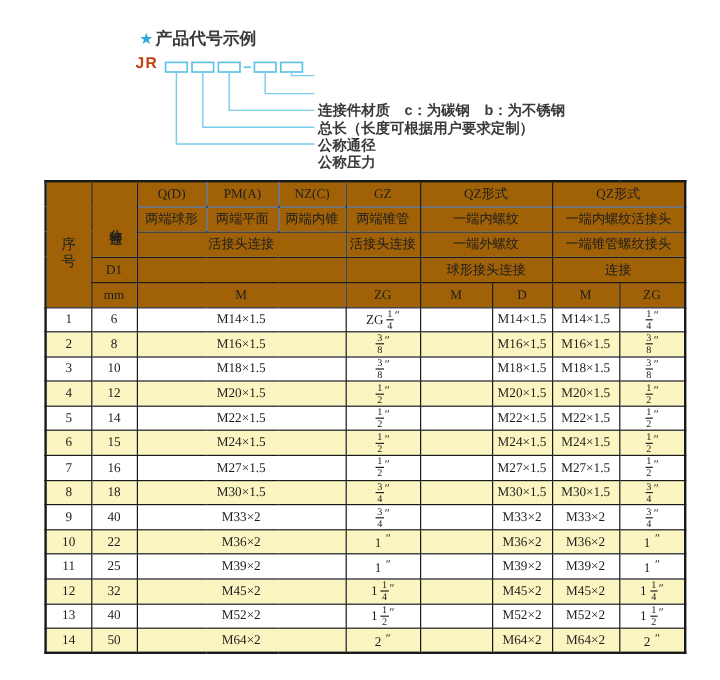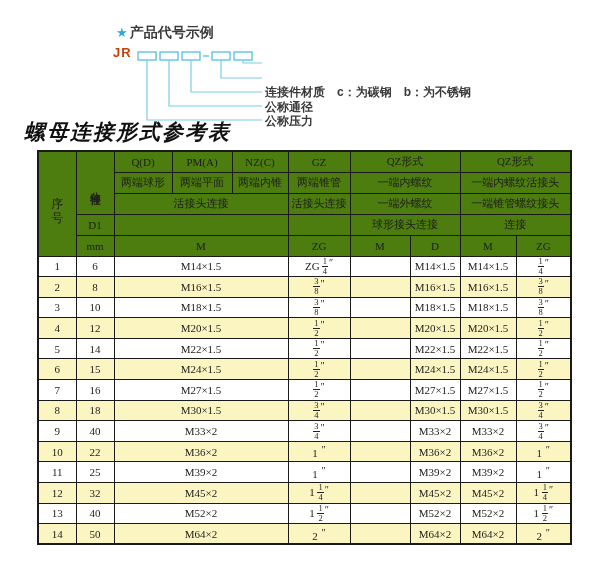--- a/index.html
+++ b/index.html
@@ -24,21 +24,21 @@
 
   
   .table-title{position:absolute;left:24px;top:118px;margin:0;font-size:21px;font-weight:bold;
                font-style:italic;color:#111;font-family:"Liberation Serif","DejaVu Serif",serif;
                letter-spacing:2px;}
   table.ref{position:absolute;left:37px;top:150px;border-collapse:collapse;table-layout:fixed;
             font-size:11px;color:#1d1d1d;}
   table.ref td,table.ref th{border:1px solid #1a1a1a;text-align:center;vertical-align:middle;
             padding:0;font-weight:normal;overflow:hidden;}
   table.ref{border:2px solid #1a1a1a;}
-  thead td,thead th{background:#4d7c0f;}
+  thead td,thead th{background:#a16207;}
   thead tr{height:21px;}
   tbody tr{height:20.6px;background:#ffffff;}
   tbody tr.stripe{background:#fbf5c1;}
   .vtext{writing-mode:vertical-lr;text-orientation:upright;display:inline-block;line-height:1;}
   .v-seq{letter-spacing:16px;font-size:12px;}
   .v-dn{letter-spacing:1px;font-size:11px;}
   .fr{display:inline-block;vertical-align:-0.5em;text-align:center;font-size:8.5px;line-height:1.05;}
   .fr .n{display:block;border-bottom:1px solid #222;padding:0 1px;}
   .fr .d{display:block;}
   .pm{font-size:10px;vertical-align:0.35em;margin-left:1px;}
@@ -65,25 +65,25 @@
       <polyline points="169,60 169,106 262,106"></polyline>
       <polyline points="147,60 147,120 262,120"></polyline>
     </g>
   </svg>
 
   <div class="diagram-title"><span class="star">★</span><span>产品代号示例</span></div>
   <div class="code-prefix">JR</div>
 
   <div class="code-labels">
     <div class="code-label">连接件材质　c：为碳钢　b：为不锈钢</div>
+    <div class="code-label">总长（长度可根据用户要求定制）</div>
     <div class="code-label">公称通径</div>
     <div class="code-label">公称压力</div>
   </div>
 
-  <h2 class="table-title">螺母连接形式参考表</h2>
 
   <table class="ref">
     <colgroup>
       <col style="width:38px">
         <col style="width:38px">
         <col style="width:58px">
         <col style="width:60px">
       <col style="width:56px">
         <col style="width:62px">
         <col style="width:60px">

